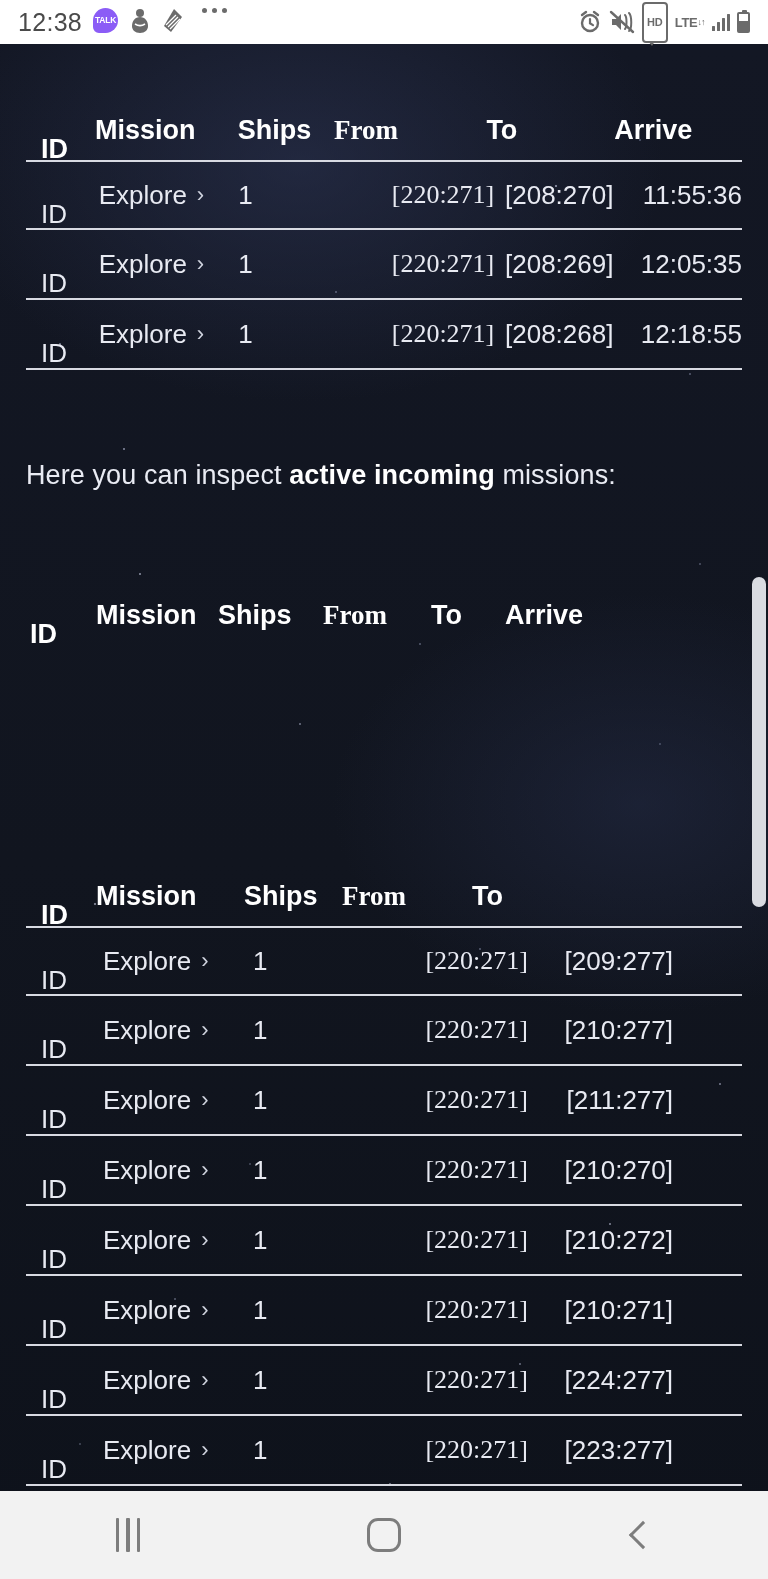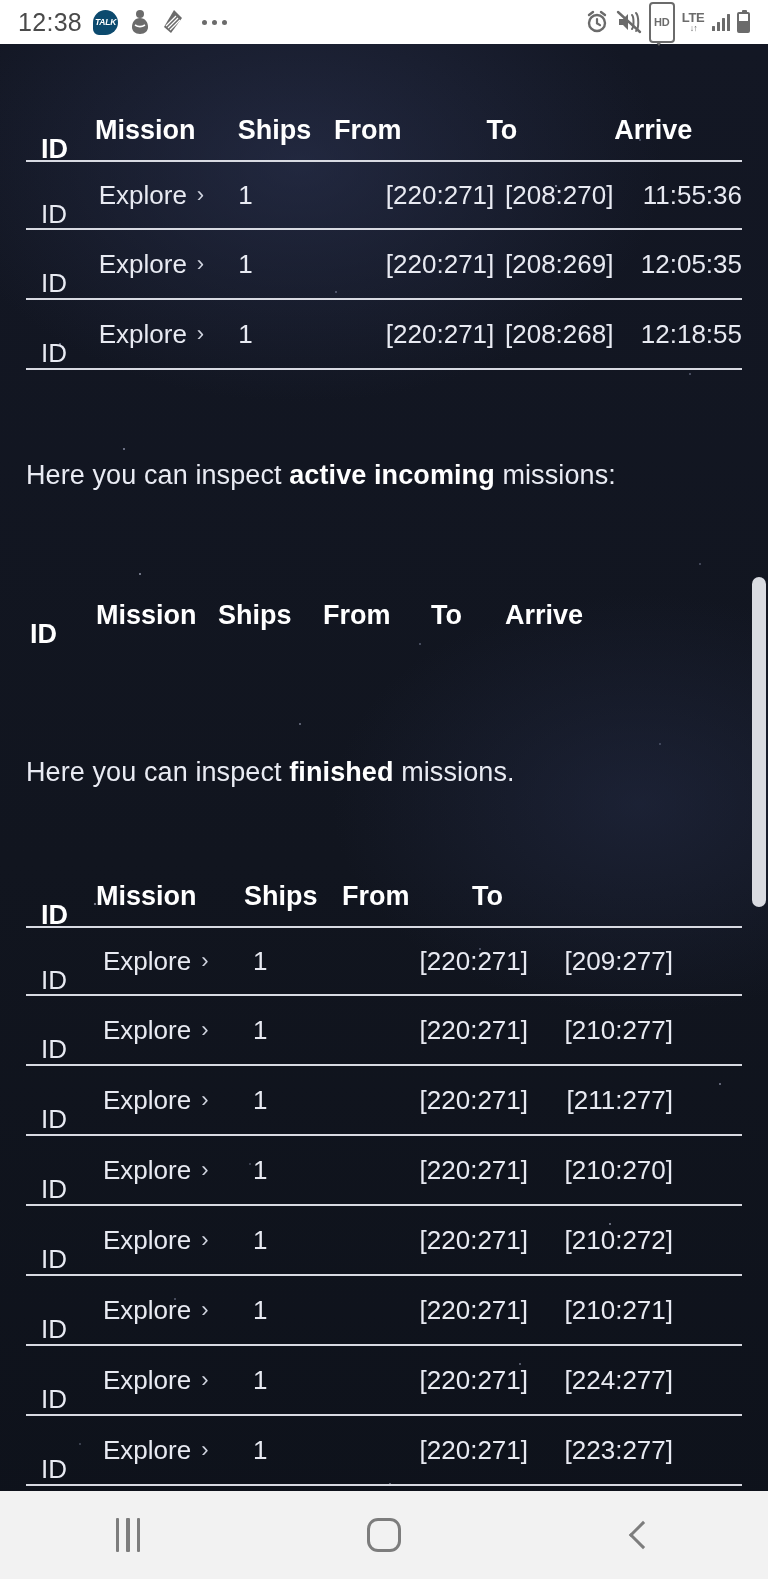--- a/index.html
+++ b/index.html
@@ -10,44 +10,43 @@
     overflow:hidden;
   }
   .phone { position:relative; width:768px; height:1579px; overflow:hidden; }
 
   
   .statusbar{
     position:absolute; top:0; left:0; width:768px; height:44px;
     background:#ffffff; display:flex; align-items:center;
     padding:0 18px; z-index:40;
   }
-  .sb-left{ display:flex; align-items:center; gap:11px; }
+  .sb-left{ display:flex; align-items:flex-start; gap:11px; }
   .sb-time{ font-size:25px; color:#4a4a4a; letter-spacing:.3px; font-weight:400; }
   .sb-right{ margin-left:auto; display:flex; align-items:center; gap:7px; }
   .ic{ display:inline-flex; align-items:center; justify-content:center; }
   .talkbubble{
     width:25px;height:25px;border-radius:50% 50% 50% 6px;
-    background:#0c4a6e;color:#fff;font-size:8.5px;font-weight:bold;
+    background:#8b5cf6;color:#fff;font-size:8.5px;font-weight:bold;
     display:flex;align-items:center;justify-content:center;
     letter-spacing:-0.2px;
-    font-style:italic;
   }
   .dots{ display:flex; gap:5px; margin-left:7px; }
   .dots i{ width:5px;height:5px;border-radius:50%;background:#6b6b6b;display:block; }
   .hdbox{
     border:2px solid #6b6b6b;border-radius:4px;
     font-size:11px;font-weight:bold;color:#6b6b6b;
     padding:12px 3px; line-height:13px; position:relative;
   }
   .hdbox::after{
     content:"";position:absolute;left:4px;bottom:-5px;
     border-left:4px solid transparent;border-right:3px solid transparent;
     border-top:5px solid #6b6b6b;
   }
-  .lte{ display:flex;flex-direction:column;align-items:center;line-height:1; }
+  .lte{ display:flex;align-items:center;line-height:1; }
   .lte b{ font-size:13px;color:#6b6b6b;font-weight:bold;letter-spacing:-.3px; }
   .lte s{ font-size:9px;color:#6b6b6b;text-decoration:none;letter-spacing:-1px; }
   .bars{ display:flex;align-items:flex-end;gap:1.5px;height:17px; }
   .bars i{ width:3.5px;background:#6b6b6b;display:block;border-radius:.5px; }
   .battery{
     width:13px;height:21px;border:2px solid #6b6b6b;border-radius:2px;
     position:relative;display:flex;align-items:flex-end;
   }
   .battery::before{
     content:"";position:absolute;top:-4px;left:3px;width:5px;height:3px;background:#6b6b6b;border-radius:1px;
@@ -95,21 +94,21 @@
     border-bottom:2px solid #d8dae2; border-top:2px solid #d8dae2;
     height:70px;
   }
   .trow + .trow { border-top:none; }
   .cell{ white-space:nowrap; overflow:hidden; }
 
   
   .c-id     { width:62px;margin-top:39px; }
   .c-mission{ width:150px; display:flex; align-items:center; gap:10px; }
   .c-ships  { width:100px; }
-  .c-from   { width:160px; }
+  .c-from   { width:160px;font-family:Liberation Serif, serif; }
   .c-to     { width:135px; }
   .c-arrive { width:130px; }
   .chev{ font-size:22px; color:#cfd3de; font-weight:300; line-height:1; }
 
   
   .sec1{ position:absolute; top:56px;  left:26px; width:716px; }
   .sec1 .thead{ height:60px; padding-left:15px; }
   .sec1 .thead .c-id{width:55px;} .sec1 .thead .c-mission{width:145px;}
   .sec1 .thead .c-ships{width:98px;} .sec1 .thead .c-from{width:155px;}
   .sec1 .thead .c-to{width:130px;}
@@ -281,21 +280,20 @@
       <div class="thead">
         <div class="cell c-id">ID</div>
         <div class="cell c-mission">Mission</div>
         <div class="cell c-ships">Ships</div>
         <div class="cell c-from">From</div>
         <div class="cell c-to">To</div>
         <div class="cell c-arrive">Arrive</div>
       </div>
     </div>
 
-    <div class="note note2"><span>Here you can inspect </span><b>finished</b><span> missions.</span></div>
 
     <div class="sec3 tbl">
       <div class="thead">
         <div class="cell c-id">ID</div>
         <div class="cell c-mission">Mission</div>
         <div class="cell c-ships">Ships</div>
         <div class="cell c-from">From</div>
         <div class="cell c-to">To</div>
       </div>
 

